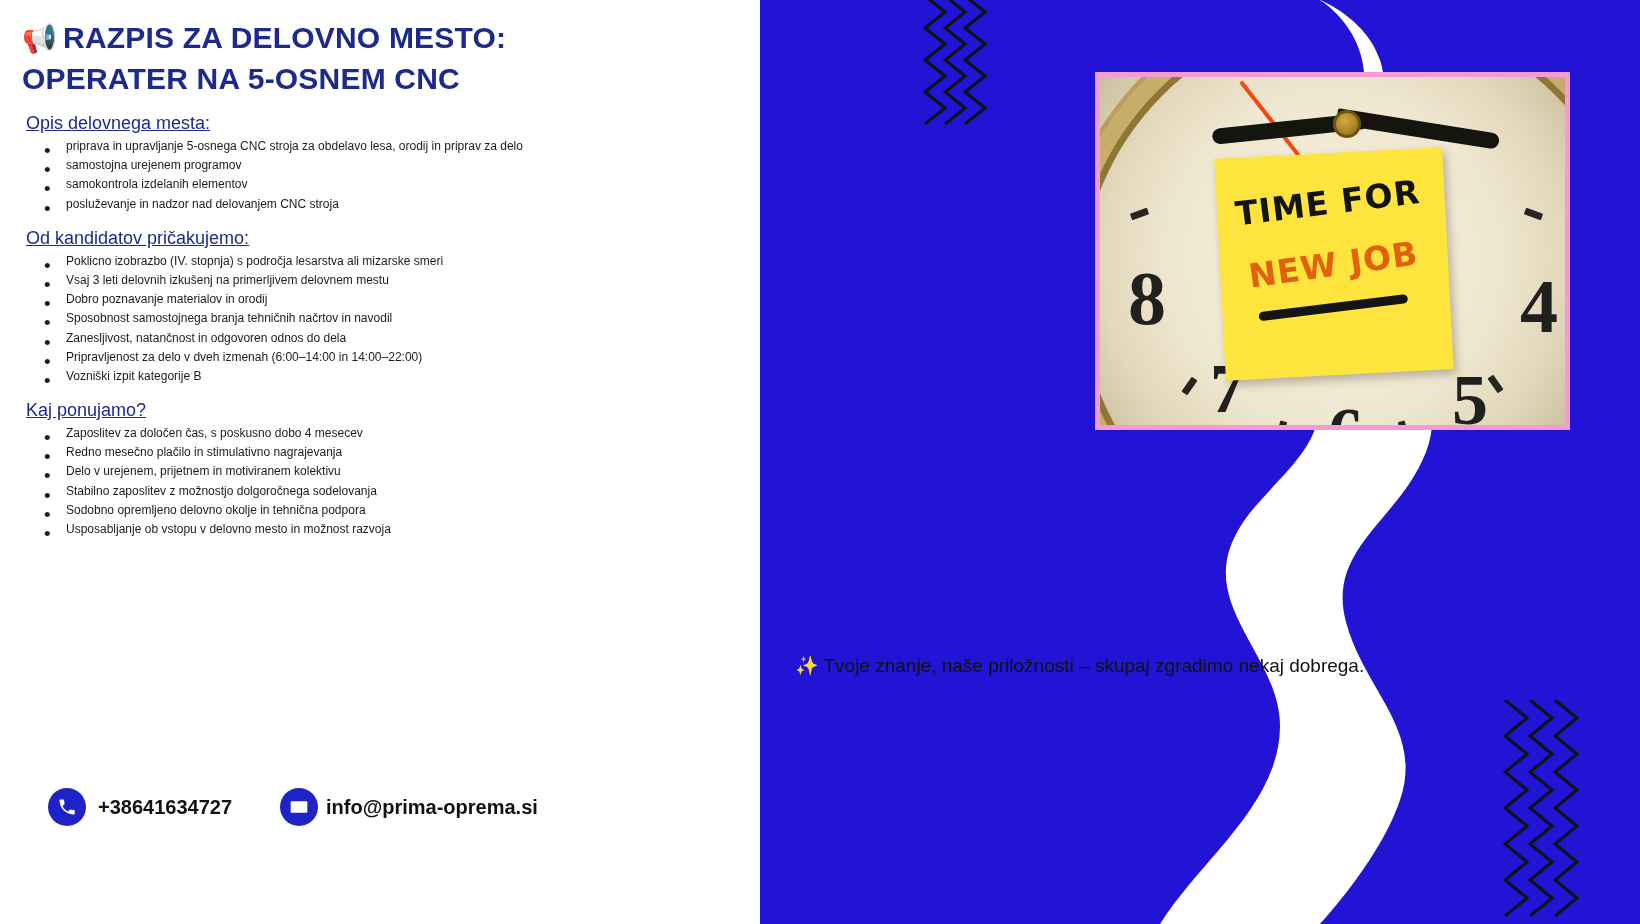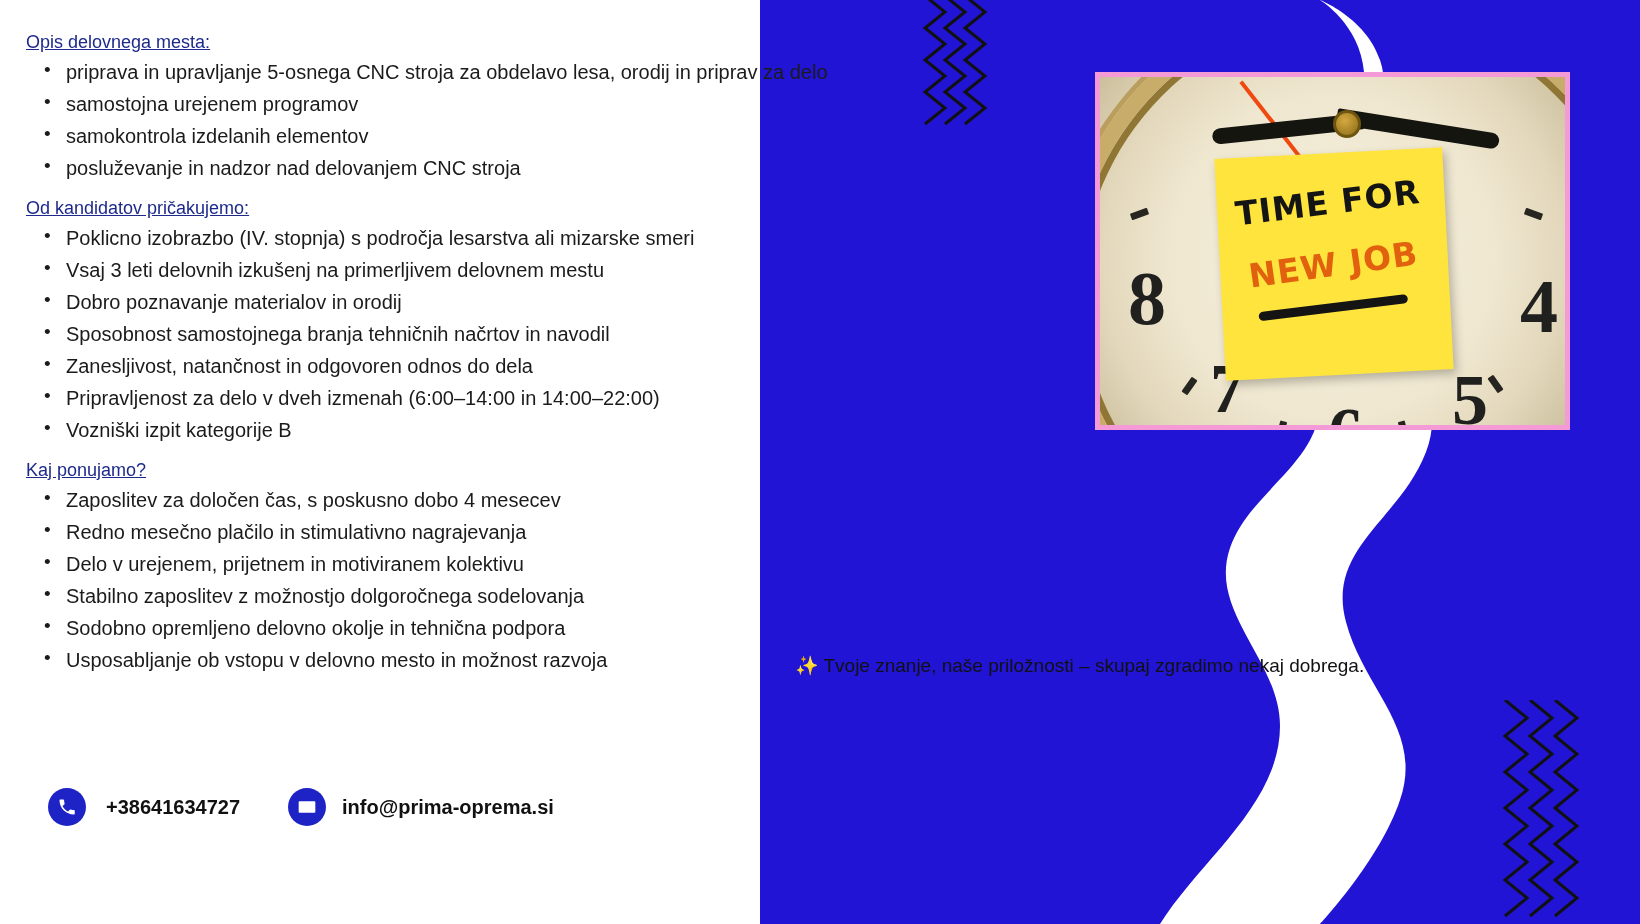--- a/index.html
+++ b/index.html
@@ -70,21 +70,21 @@
     font-weight: normal;
   }
   ul.bullets {
     margin: 0 0 0 0;
     padding: 0 0 0 40px;
     list-style: none;
   }
   ul.bullets li {
     position: relative;
     color: #1b1b1b;
-    font-size: 20px;
+    font-size: 12px;
     line-height: 1.60;
     padding-left: 4px;
   }
   ul.bullets li::before {
     content: "\2022";
     position: absolute;
     left: -18px;
     top: -1px;
     font-size: 19px;
     color: #1b1b1b;
@@ -95,21 +95,21 @@
     position: absolute;
     left: 48px;
     top: 788px;
     display: flex;
     align-items: center;
     gap: 48px;
   }
   .contact {
     display: flex;
     align-items: center;
-    gap: 14px;
+    gap: 6px;
   }
   .circle-icon {
     width: 38px;
     height: 38px;
     border-radius: 50%;
     background: #1d23c4;
     display: flex;
     align-items: center;
     justify-content: center;
     color: #ffffff;
@@ -300,20 +300,24 @@
       <g stroke="#111111" stroke-width="3" fill="none">
         <path d="M5,0 L27,18 L5,36 L27,54 L5,72 L27,90 L5,108 L27,126 L5,144 L27,162 L5,180 L27,198 L5,216"></path>
         <path d="M30,0 L52,18 L30,36 L52,54 L30,72 L52,90 L30,108 L52,126 L30,144 L52,162 L30,180 L52,198 L30,216"></path>
         <path d="M55,0 L77,18 L55,36 L77,54 L55,72 L77,90 L55,108 L77,126 L55,144 L77,162 L55,180 L77,198 L55,216"></path>
       </g>
     </svg>
   </div>
 
   <div class="content">
 
+    <div class="headline">
+      <span class="megaphone">📢</span><span>RAZPIS ZA DELOVNO MESTO:</span>
+      <span class="headline-line2">OPERATER NA 5-OSNEM CNC</span>
+    </div>
 
     <div class="section-title">Opis delovnega mesta:</div>
     <ul class="bullets">
       <li>priprava in upravljanje 5-osnega CNC stroja za obdelavo lesa, orodij in priprav za delo</li>
       <li>samostojna urejenem programov</li>
       <li>samokontrola izdelanih elementov</li>
       <li>posluževanje in nadzor nad delovanjem CNC stroja</li>
     </ul>
 
     <div class="section-title">Od kandidatov pričakujemo:</div>

